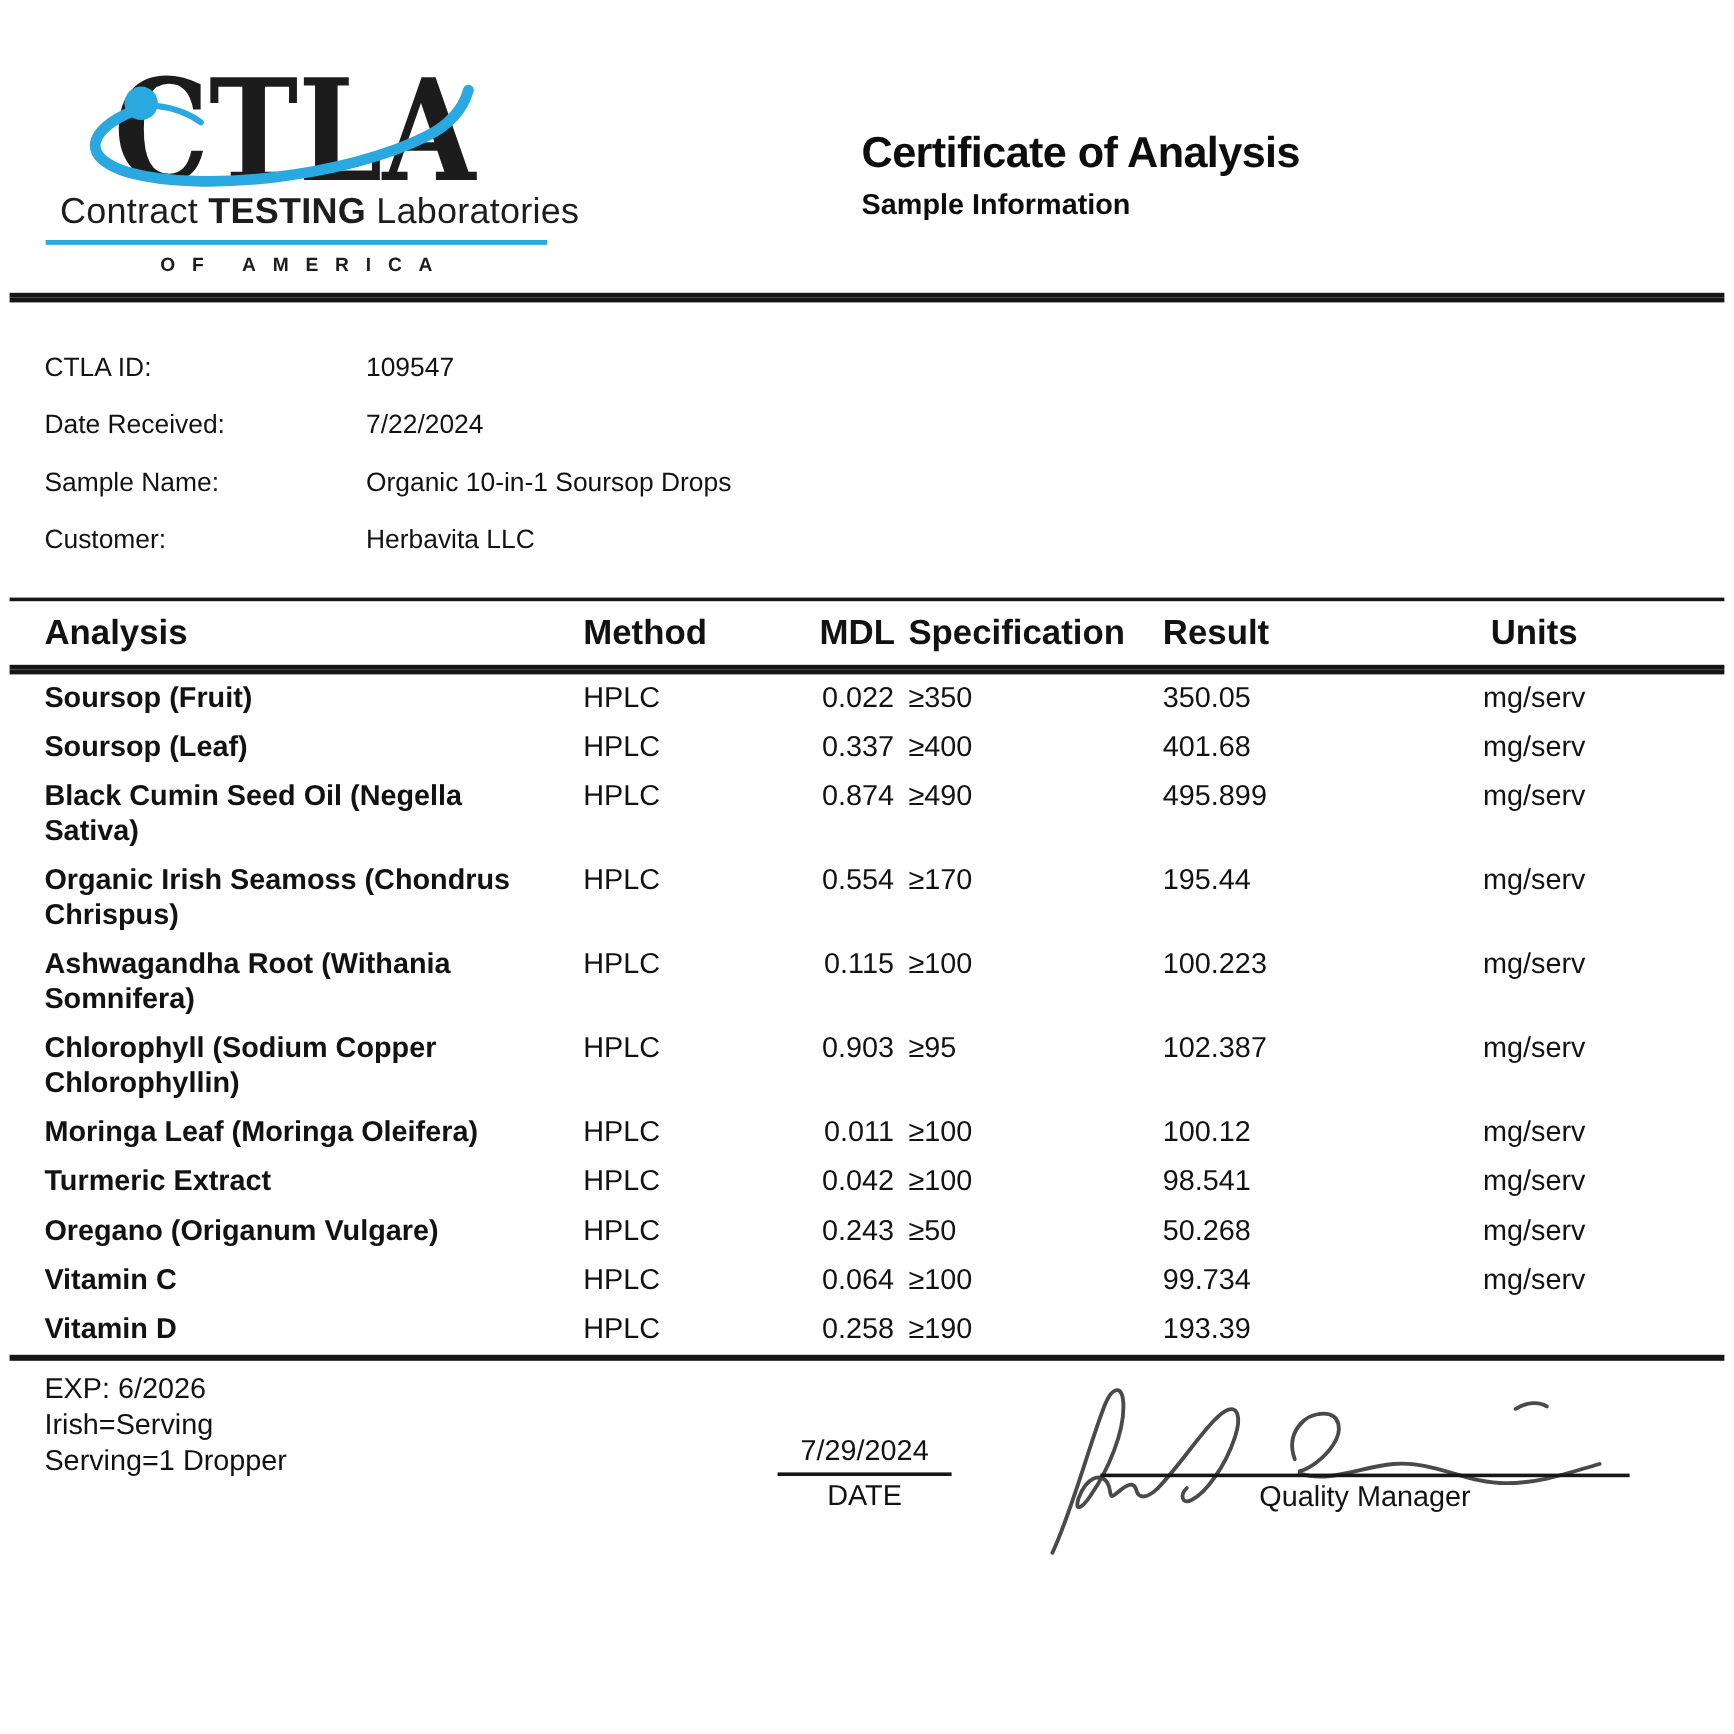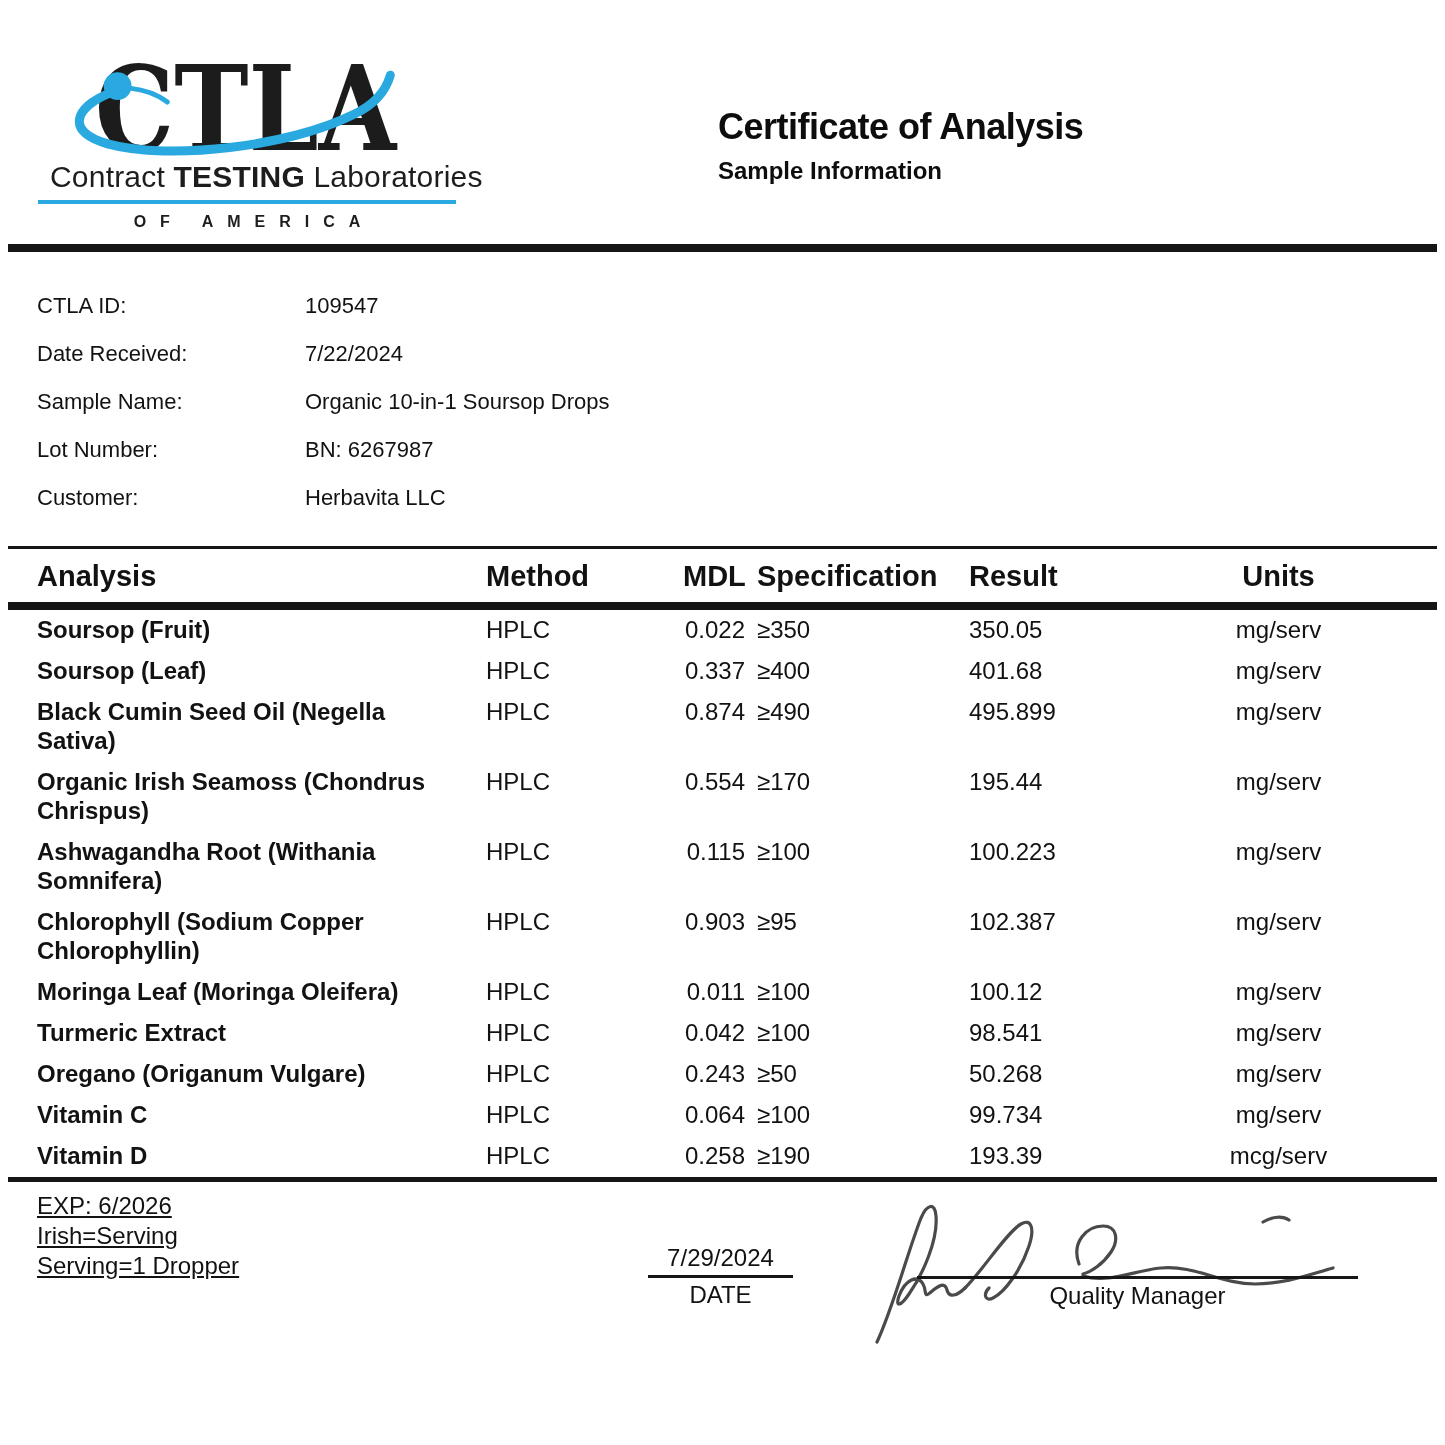--- a/index.html
+++ b/index.html
@@ -41,21 +41,21 @@
   .c-analysis { padding-left:37px; padding-right:48px; font-weight:bold; }
   .thead-row .c-analysis { padding-right:0; }
   .c-method { padding-left:1px; }
   .c-mdl { text-align:right; }
   .c-spec { padding-left:12px; }
   .c-result { padding-left:2px; }
   .c-units { text-align:center; }
 
   
   .footer { position:relative; height:200px; font-size:24px; }
-  .footer-notes { position:absolute; left:37px; top:9px; line-height:30px;text-decoration:underline; }
+  .footer-notes { position:absolute; left:37px; top:9px; line-height:30px; }
   .date-block { position:absolute; left:648px; top:62px; width:145px; text-align:center; }
   .date-line { border-top:3px solid var(--ink); margin-top:3px; }
   .date-label { margin-top:3px; }
   .sig-line  { position:absolute; left:917px; top:94px; width:441px; border-top:3px solid var(--ink); }
   .sig-label { position:absolute; left:960px; top:100px; width:355px; text-align:center; }
   .sig-svg { position:absolute; left:865px; top:14px; width:500px; height:150px; }
 </style>
 </head>
 <body>
 
@@ -90,24 +90,20 @@
     <div class="info-row">
       <span class="info-label">Date Received:</span>
       <span class="info-value">7/22/2024</span>
     </div>
 
     <div class="info-row">
       <span class="info-label">Sample Name:</span>
       <span class="info-value">Organic 10-in-1 Soursop Drops</span>
     </div>
 
-    <div class="info-row">
-      <span class="info-label">Lot Number:</span>
-      <span class="info-value">BN: 6267987</span>
-    </div>
 
     <div class="info-row">
       <span class="info-label">Customer:</span>
       <span class="info-value">Herbavita LLC</span>
     </div>
   </div>
 
   <div class="table-wrap">
     <div class="rule-thin"></div>
     <div class="trow thead-row">
@@ -209,21 +205,20 @@
       <div class="c-result">99.734</div>
       <div class="c-units">mg/serv</div>
     </div>
 
     <div class="trow tbody-row">
       <div class="c-analysis">Vitamin D</div>
       <div class="c-method">HPLC</div>
       <div class="c-mdl">0.258</div>
       <div class="c-spec">≥190</div>
       <div class="c-result">193.39</div>
-      <div class="c-units">mcg/serv</div>
     </div>
   </div>
     <div class="rule-thick"></div>
   </div>
 
   <div class="footer">
     <div class="footer-notes">
       <div>EXP: 6/2026</div>
       <div>Irish=Serving</div>
       <div>Serving=1 Dropper</div>

